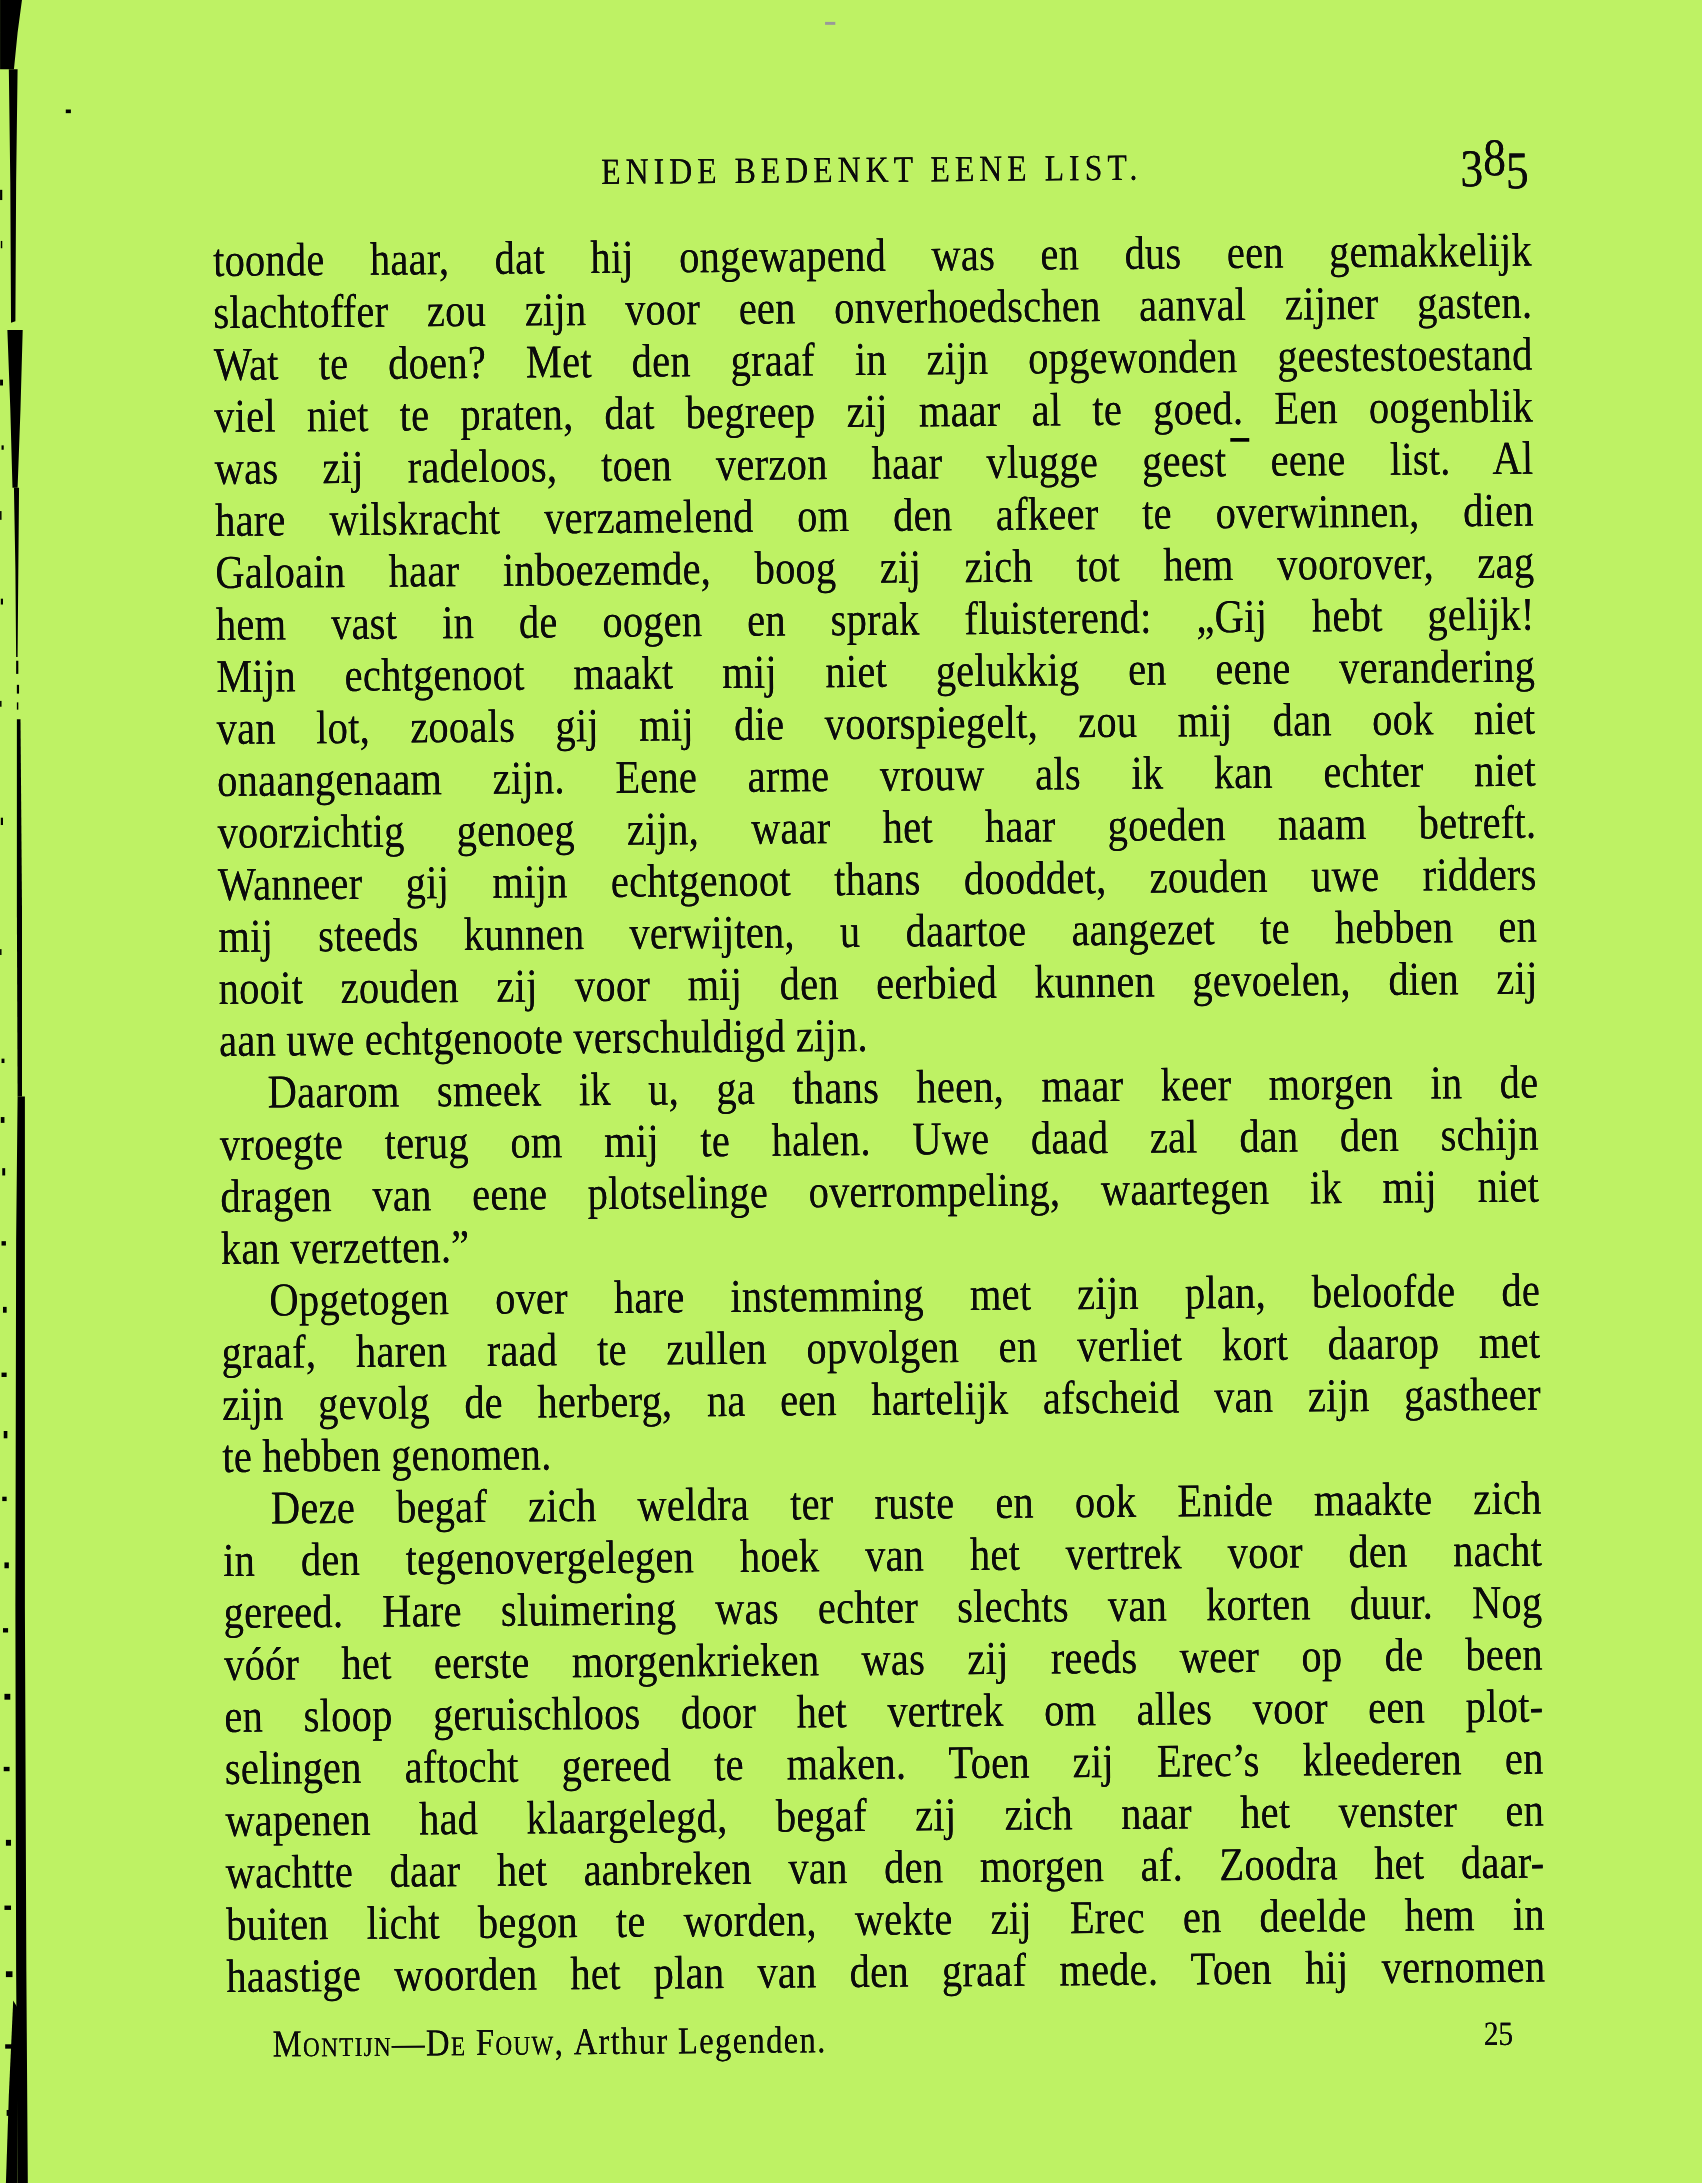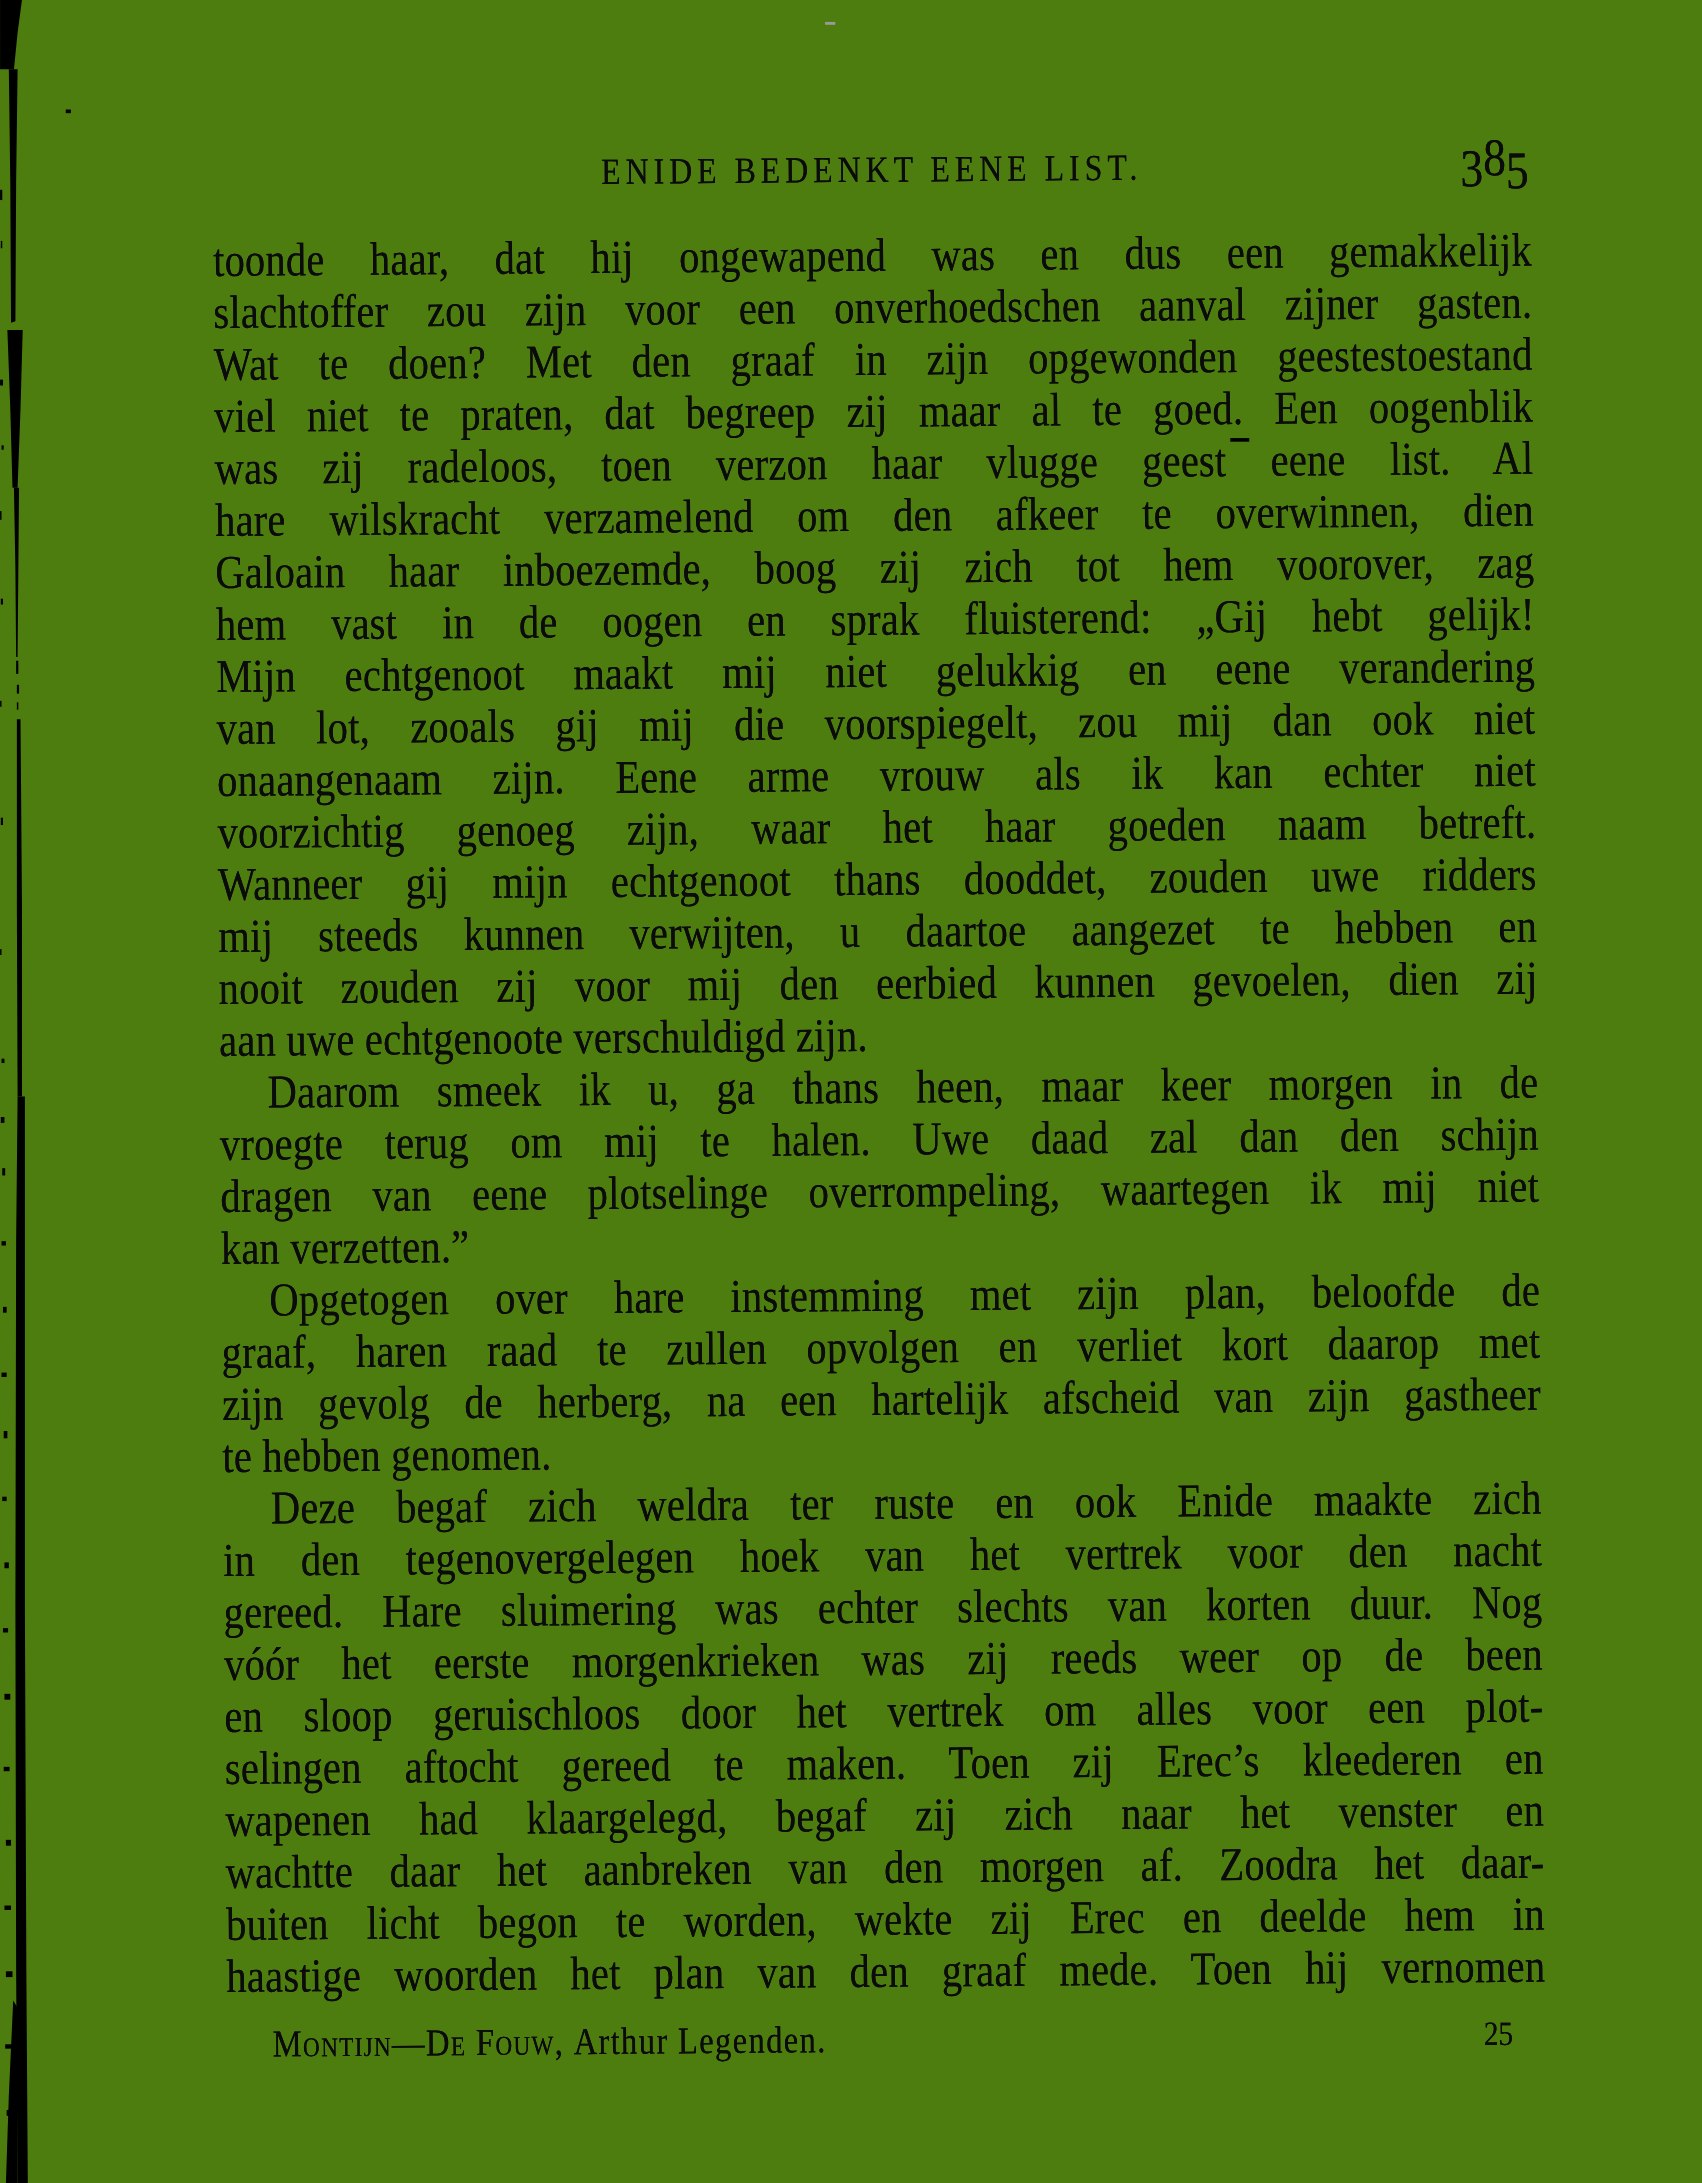--- a/index.html
+++ b/index.html
@@ -1,18 +1,18 @@
 <!DOCTYPE html>
 <html style="font-size:11.7px"><head>
 <meta charset="utf-8">
 <style>
   html,body { margin:0; padding:0; background:#e8e8e8; }
   .page {
     position:relative; width:1702px; height:2183px;
-    background:#4d7c0f; overflow:hidden;
+    background:#bef264; overflow:hidden;
     font-family:"Liberation Serif","DejaVu Serif",serif;
     color:#0b0b0b;
   }
   .artifact-svg { position:absolute; left:0; top:0; z-index:1; }
   .content {
     position:absolute; left:219px; top:0; width:1533px; height:2183px;
     transform: rotate(-0.45deg) scaleX(0.8603);
     transform-origin:0 1022px;
     z-index:2;
   }

